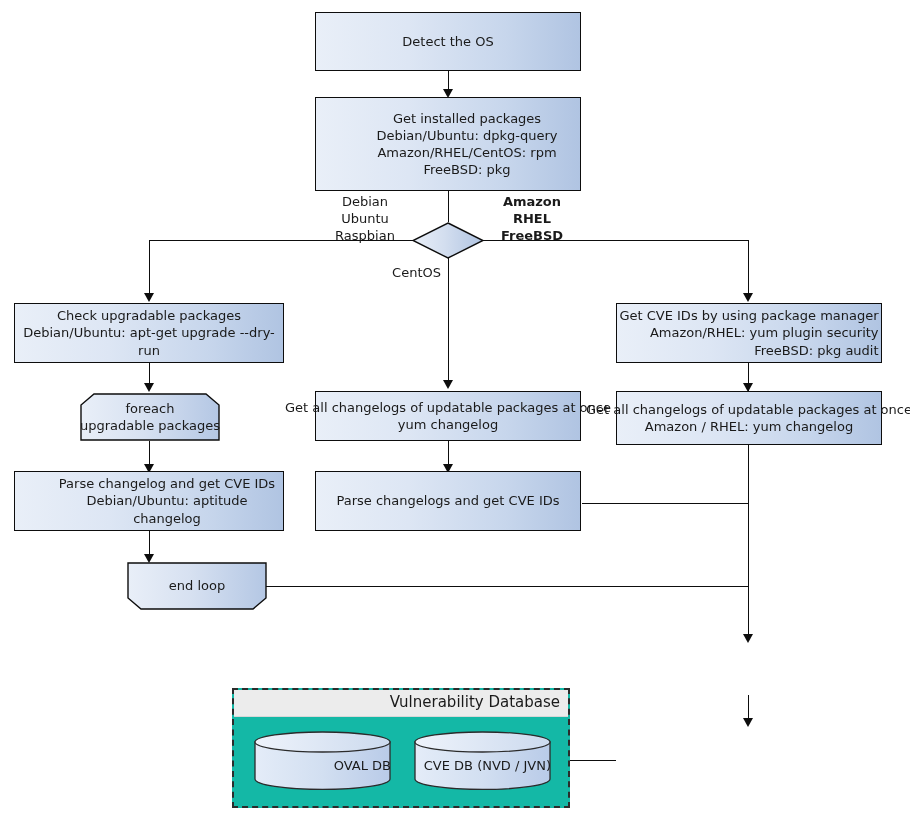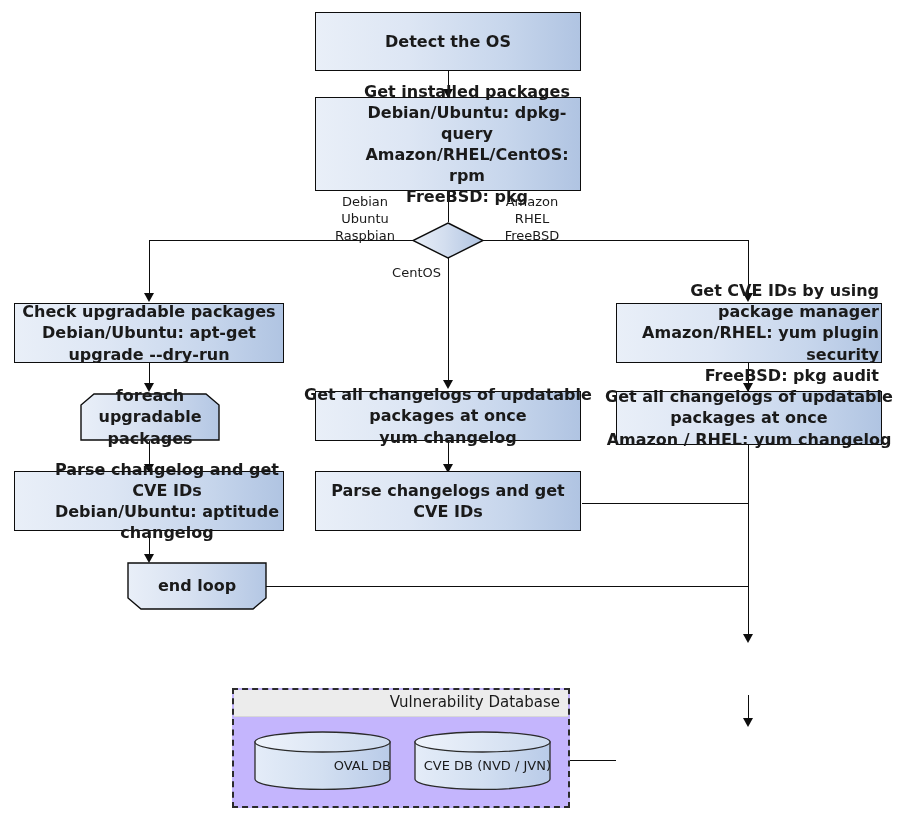--- a/index.html
+++ b/index.html
@@ -21,24 +21,23 @@
   }
   
   .node {
     position: absolute;
     box-sizing: border-box;
     display: flex;
     align-items: center;
     justify-content: center;
     text-align: center;
     color: #1a1a1a;
-    font-size: 16px;
+    font-size: 13px;
     line-height: 1.32;
     white-space: nowrap;
-    font-weight: bold;
   }
   .proc {
     border: 1.4px solid #0d0d0d;
     background: linear-gradient(to right, #e9eff8 0%, #dde6f4 35%, #c7d6ec 72%, #b0c4e2 100%);
   }
   .proc .txt { padding: 0 2px; }
 
   
   .overflow .txt {
     position: absolute;
@@ -75,21 +74,21 @@
     line-height: 1.3;
     text-align: center;
     white-space: pre-line;
   }
 
   
   .group-box {
     position: absolute;
     box-sizing: border-box;
     border: 2px dashed #2b2b2b;
-    background: #c4b5fd;
+    background: #14b8a6;
   }
   .group-title {
     position: absolute;
     font-size: 15px;
     color: #1a1a1a;
     text-align: right;
     white-space: nowrap;
   }
   .group-titlebar {
     position: absolute;
@@ -178,21 +177,21 @@
           <stop offset="100%" stop-color="#b0c4e2"></stop>
         </linearGradient>
       </defs>
       <polygon points="36,1 71,18.5 36,36 1,18.5" fill="url(#gdiam)" stroke="#0d0d0d" stroke-width="1.4"></polygon>
     </svg>
   </div>
 
   <div class="blabel" style="left:322px; top:194px; width:86px;">Debian
 Ubuntu
 Raspbian</div>
-  <div class="blabel" style="left:489px; top:194px; width:86px;">Amazon
+  <div class="blabel" style="left:489px; top:194px; width:86px;font-weight:bold;">Amazon
 RHEL
 FreeBSD</div>
   <div class="blabel" style="left:375px; top:265px; width:66px; text-align:right;">CentOS</div>
 
   <div class="node proc" style="left:14px; top:303px; width:270px; height:60px;">
     <span class="txt" style="white-space:pre-line;">Check upgradable packages
 Debian/Ubuntu: apt-get upgrade --dry-run</span>
   </div>
 
   <div class="node" style="left:80px; top:393px; width:140px; height:48px;">

